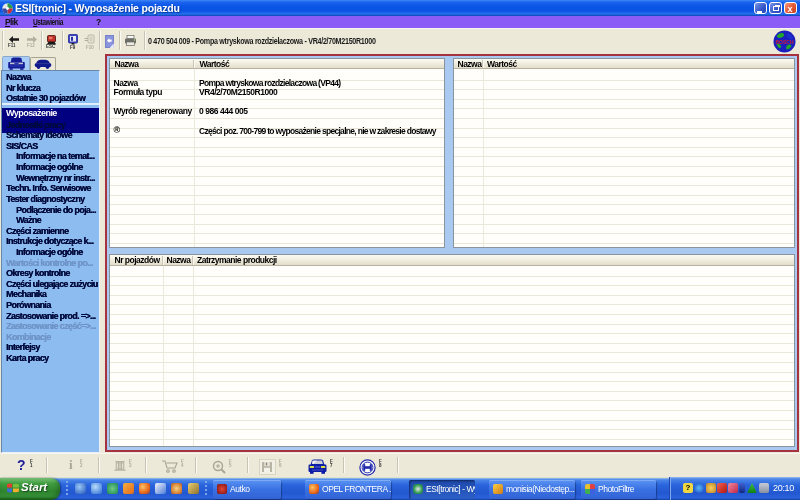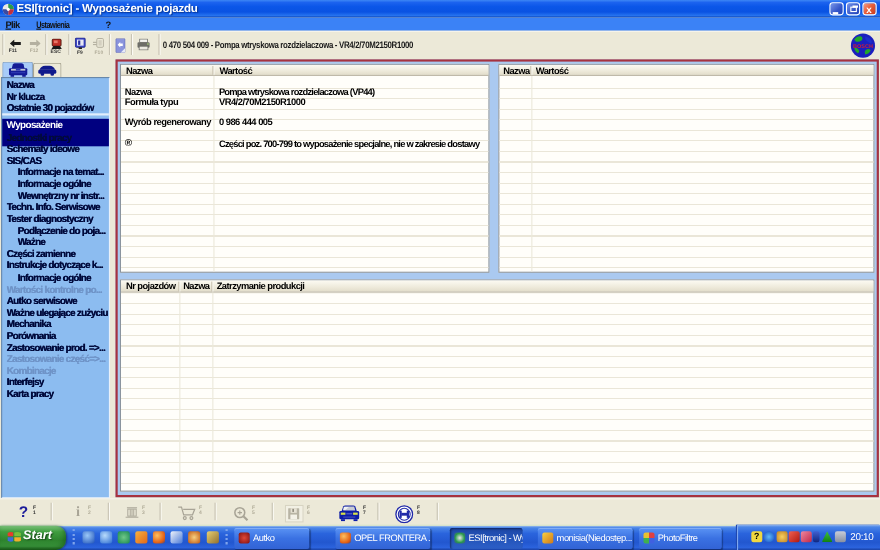--- a/index.html
+++ b/index.html
@@ -10,21 +10,21 @@
 #titlebar { left:0; top:0; width:800px; height:16px;
   background:linear-gradient(180deg,#3d87f5 0%,#1c63ef 14%,#0b56e8 38%,#0a53e2 68%,#2572ef 88%,#124ec2 97%,#0d3f9e 100%); }
 #titletext { left:15px; top:1px; color:#fff; font-weight:bold; font-size:10.5px; line-height:15px; letter-spacing:-0.2px;
   text-shadow:1px 1px 1px #0a3a9a; }
 .winbtn { top:2px; width:13px; height:12px; border-radius:3px; border:1px solid #fff; }
 #btnmin { left:754px; background:linear-gradient(135deg,#7a96e8 0%,#3556c8 60%,#2244b8 100%); }
 #btnres { left:769px; background:linear-gradient(135deg,#7a96e8 0%,#3556c8 60%,#2244b8 100%); }
 #btncls { left:784px; background:linear-gradient(135deg,#f2a088 0%,#e8603c 45%,#c83a18 100%); }
 .winbtn span { position:absolute; color:#fff; font-weight:bold; }
 
-#menubar { left:0; top:16px; width:800px; height:12px; background:#3b82f6; }
+#menubar { left:0; top:16px; width:800px; height:12px; background:#8b5cf6; }
 #menubar span { position:absolute; display:inline-block; top:0px; font-size:8.5px; font-weight:bold; color:#111; line-height:12px; letter-spacing:-0.6px; }
 
 #toolbar { left:0; top:28px; width:800px; height:26px; background:#ece9d8; border-top:1px solid #f8f6ee; }
 .tsep { position:absolute; top:3px; height:19px; width:2px; border-left:1px solid #c8c4b4; border-right:1px solid #fbfaf4; }
 #tooltext { left:148px; top:36px; font-size:8.5px; font-weight:bold; color:#1a1a1a; letter-spacing:-0.35px; transform:scaleX(0.84); transform-origin:0 50%; }
 .flab { position:absolute; font-size:4.5px; line-height:4px; color:#333; font-weight:bold; text-align:center; }
 .flabg { color:#b0ab98; }
 
 #tab1 { left:2px; top:56px; width:28px; height:15px; background:#a8ccf8; border:1px solid #8ca8c8; border-bottom:none; border-radius:2px 2px 0 0;}
 #tab2 { left:30px; top:57px; width:26px; height:14px; background:#ece9d8; border:1px solid #a8a492; border-bottom:none; border-radius:2px 2px 0 0;}
@@ -204,22 +204,22 @@
   <span class="sitem sind" style="top:91px">Informacje ogólne</span>
   <span class="sitem sind" style="top:101.5px">Wewnętrzny nr instr...</span>
   <span class="sitem" style="top:112px">Techn. Info. Serwisowe</span>
   <span class="sitem" style="top:123px">Tester diagnostyczny</span>
   <span class="sitem sind" style="top:133.5px">Podłączenie do poja...</span>
   <span class="sitem sind" style="top:144px">Ważne</span>
   <span class="sitem" style="top:154.5px">Części zamienne</span>
   <span class="sitem" style="top:165px">Instrukcje dotyczące k...</span>
   <span class="sitem sind" style="top:176px">Informacje ogólne</span>
   <span class="sitem sgray" style="top:186.5px">Wartości kontrolne po...</span>
-  <span class="sitem" style="top:197px">Autko serwisowe</span>
-  <span class="sitem" style="top:207.5px">Ważne ulegające zużyciu</span>
+  <span class="sitem" style="top:197px">Okresy kontrolne</span>
+  <span class="sitem" style="top:207.5px">Części ulegające zużyciu</span>
   <span class="sitem" style="top:218px">Mechanika</span>
   <span class="sitem" style="top:229px">Porównania</span>
   <span class="sitem" style="top:239.5px">Zastosowanie prod. =&gt;...</span>
   <span class="sitem sgray" style="top:250px">Zastosowanie część=&gt;...</span>
   <span class="sitem sgray" style="top:260.5px">Kombinacje</span>
   <span class="sitem" style="top:271px">Interfejsy</span>
   <span class="sitem" style="top:282px">Karta pracy</span>
 </div>
 
 <div class="abs" id="mainframe"></div>

